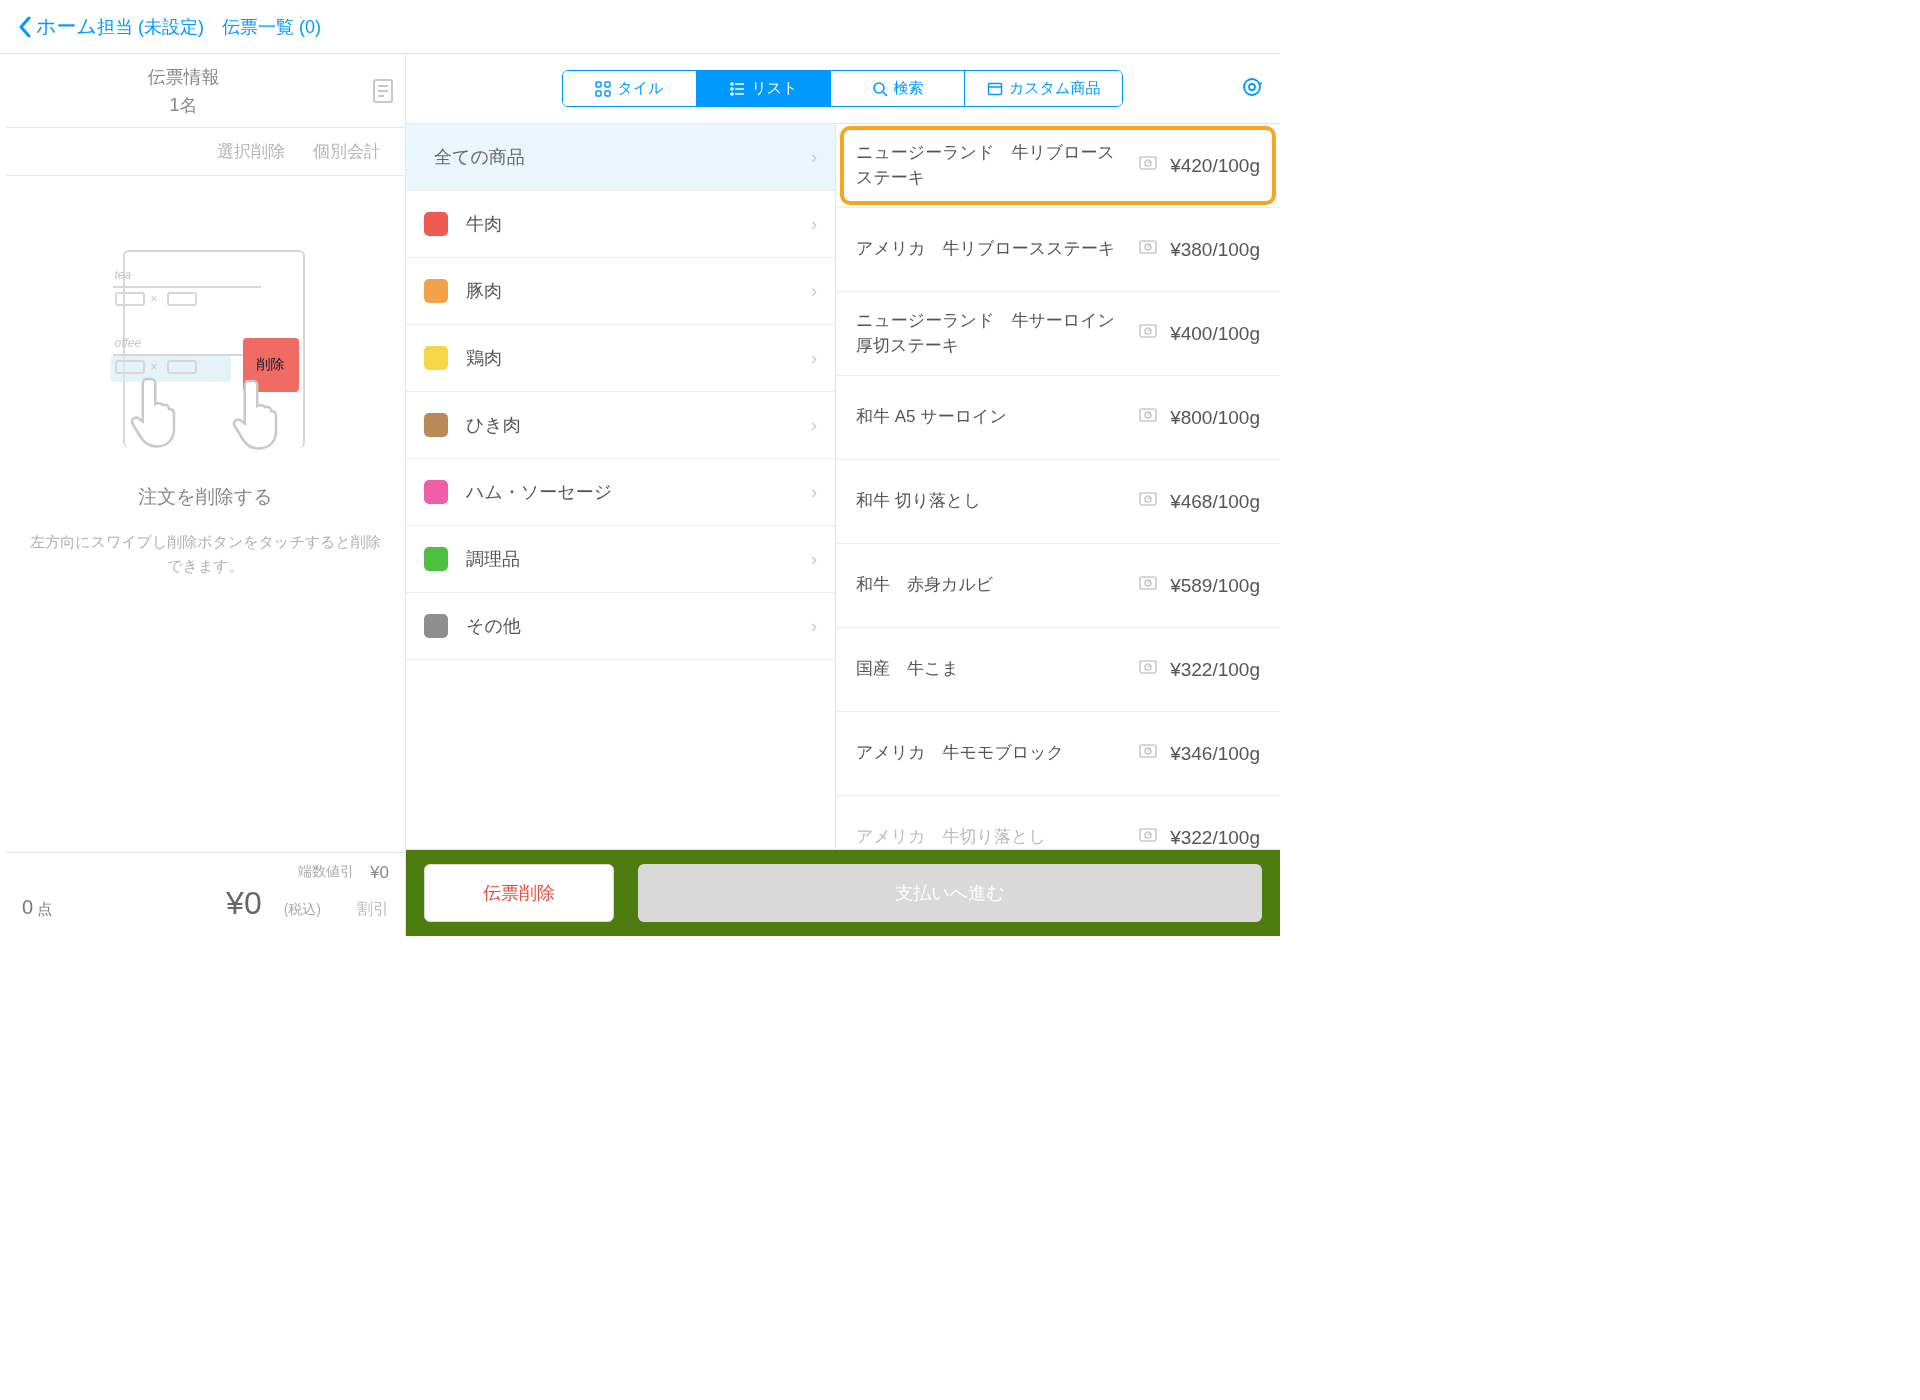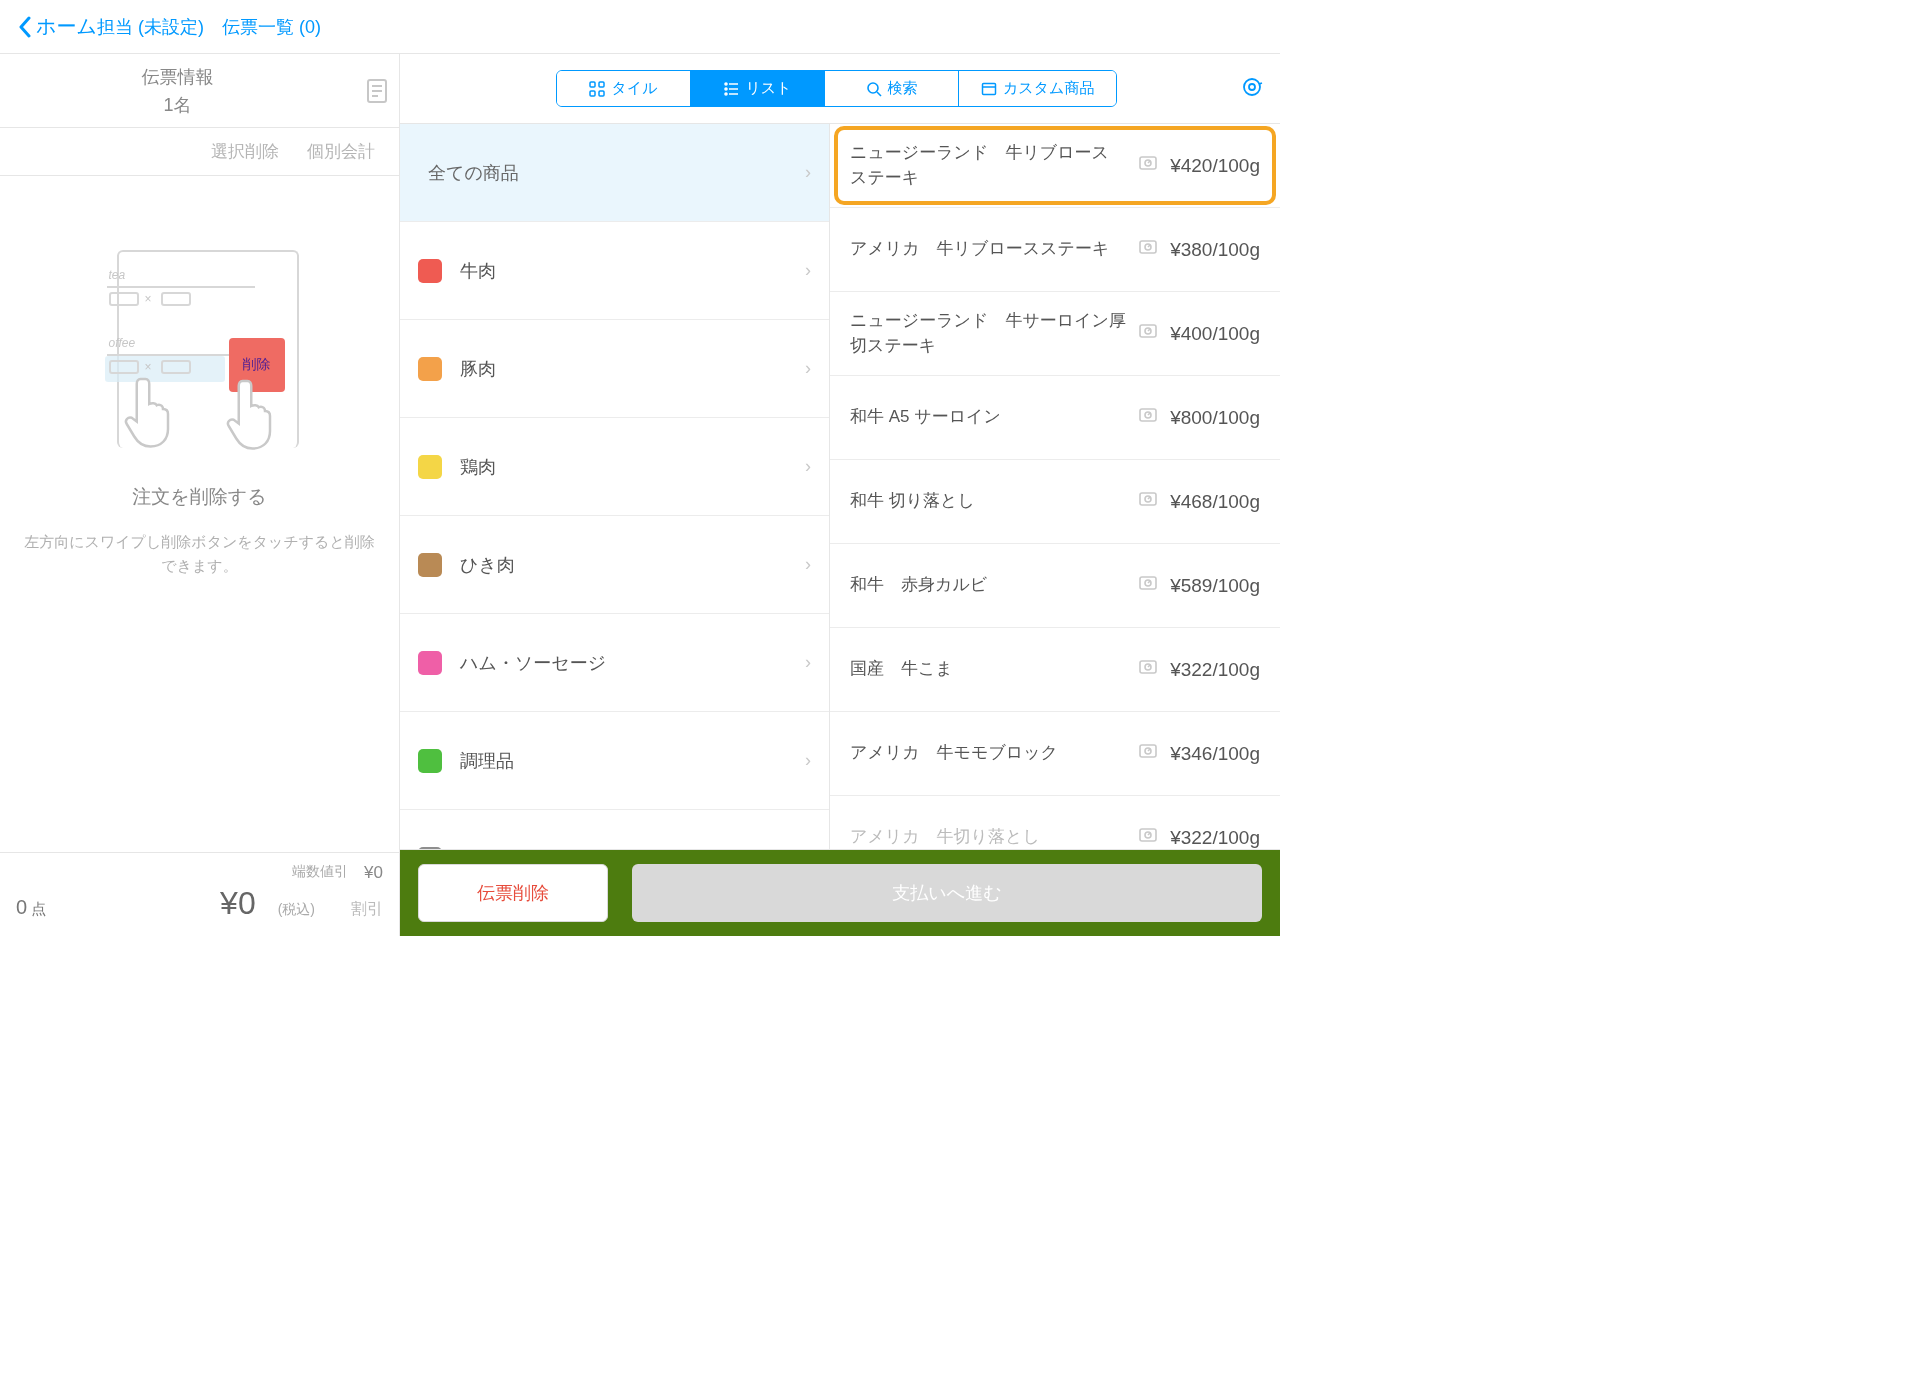--- a/index.html
+++ b/index.html
@@ -32,20 +32,21 @@
   }
   .topbar .right-links { display: flex; gap: 18px; font-size: 18px; color: #0099ff; }
 
   
   .main { display: flex; height: calc(100% - 54px); }
   .left {
     width: 400px; flex: 0 0 400px;
     border-right: 1px solid #e6e6e6;
     display: flex; flex-direction: column;
     position: relative;
+    margin-left: 6px;
   }
   .right { flex: 1; display: flex; flex-direction: column; min-width: 0; }
 
   
   .left-tabs {
     display: flex; height: 74px;
     border-bottom: 1px solid #e6e6e6;
   }
   .left-tabs .tab {
     flex: 1; display: flex; flex-direction: column;
@@ -97,22 +98,22 @@
   .illus .pill {
     position: absolute; width: 30px; height: 14px;
     border: 2px solid #d7d7d7; border-radius: 3px;
   }
   .illus .pill.a1{left:14px; top:48px;} .illus .pill.a2{left:66px; top:48px;}
   .illus .pill.b1{left:14px; top:116px;} .illus .pill.b2{left:66px; top:116px;}
   .illus .x{position:absolute;font-size:12px;color:#c7c7c7;}
   .illus .x.x1{left:50px;top:48px;} .illus .x.x2{left:50px;top:116px;}
   .illus .shade{position:absolute;left:10px;top:112px;width:120px;height:26px;background:#d9edf7;opacity:.7;border-radius:3px;}
   .illus .delbtn {
-    position: absolute; right: 20px; top: 94px;
-    width: 56px; height: 54px; background: #ef6b63; color: #4c1d95;
+    position: absolute; right: 12px; top: 94px;
+    width: 56px; height: 54px; background: #ef6b63; color: #0f172a;
     display:flex;align-items:center;justify-content:center;
     font-size:14px; border-radius:4px;
   }
   .illus .hand {
     position:absolute; width:50px; height:70px;
   }
   .illus .hand svg{stroke:#c9c9c9;fill:#fff;}
   .illus .hand.h1{left:28px; top:130px;}
   .illus .hand.h2{left:130px; top:132px;}
   .left-body .hint-title{font-size:19px;color:#888;margin-bottom:20px;}
@@ -161,21 +162,21 @@
   
   .right-content{flex:1;display:flex;min-height:0;}
   .cat-col{
     width:430px;flex:0 0 430px;border-right:1px solid #e6e6e6;
     overflow-y:auto;
   }
   .prod-col{flex:1;overflow-y:auto;position:relative;}
 
   .cat-row{
     display:flex;align-items:center;gap:18px;
-    padding:0 18px;height:98px;border-bottom:1px solid #ececec;
+    padding:0 18px;height:67px;border-bottom:1px solid #ececec;
     font-size:18px;color:#555;
   }
   .cat-row.all{background:#eaf6fd;color:#666;padding-left:28px;}
   .cat-row .swatch{width:24px;height:24px;border-radius:5px;flex:0 0 24px;}
   .cat-row .label{flex:1;}
   .cat-row .chev{color:#c9c9c9;font-size:18px;}
 
   .prod-row{
     display:flex;align-items:center;gap:12px;
     padding:0 20px;height:84px;border-bottom:1px solid #ececec;

